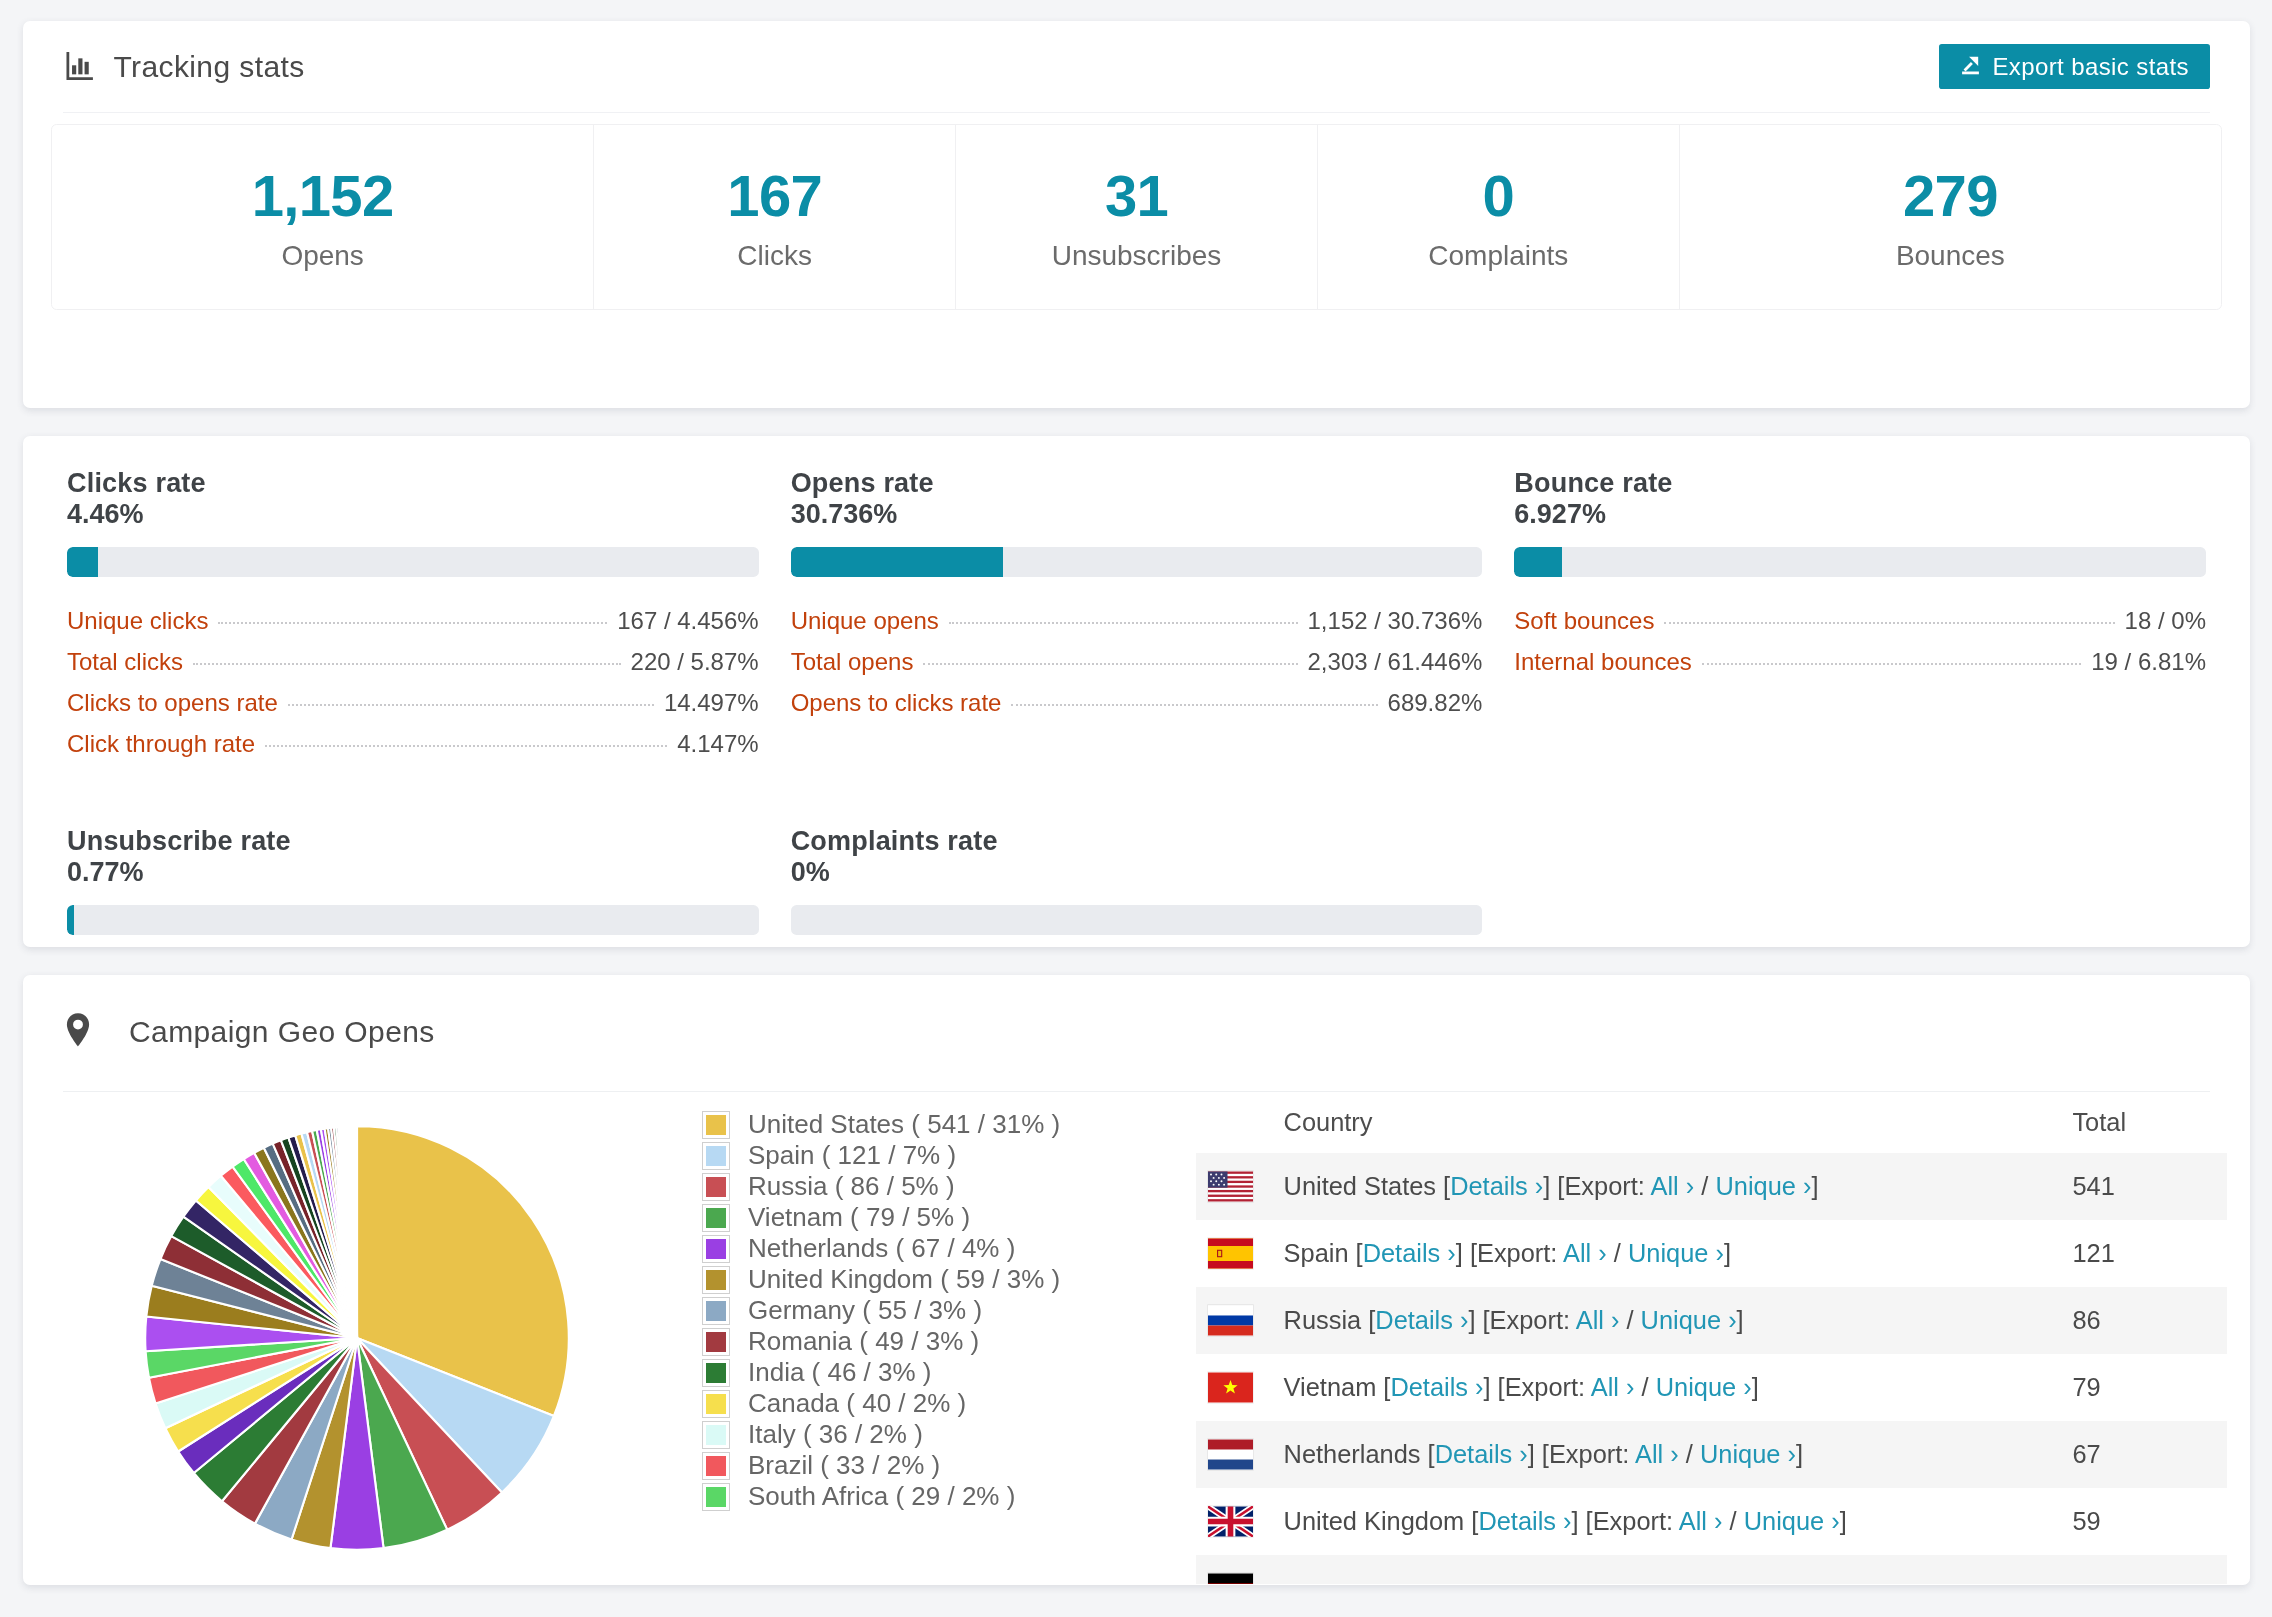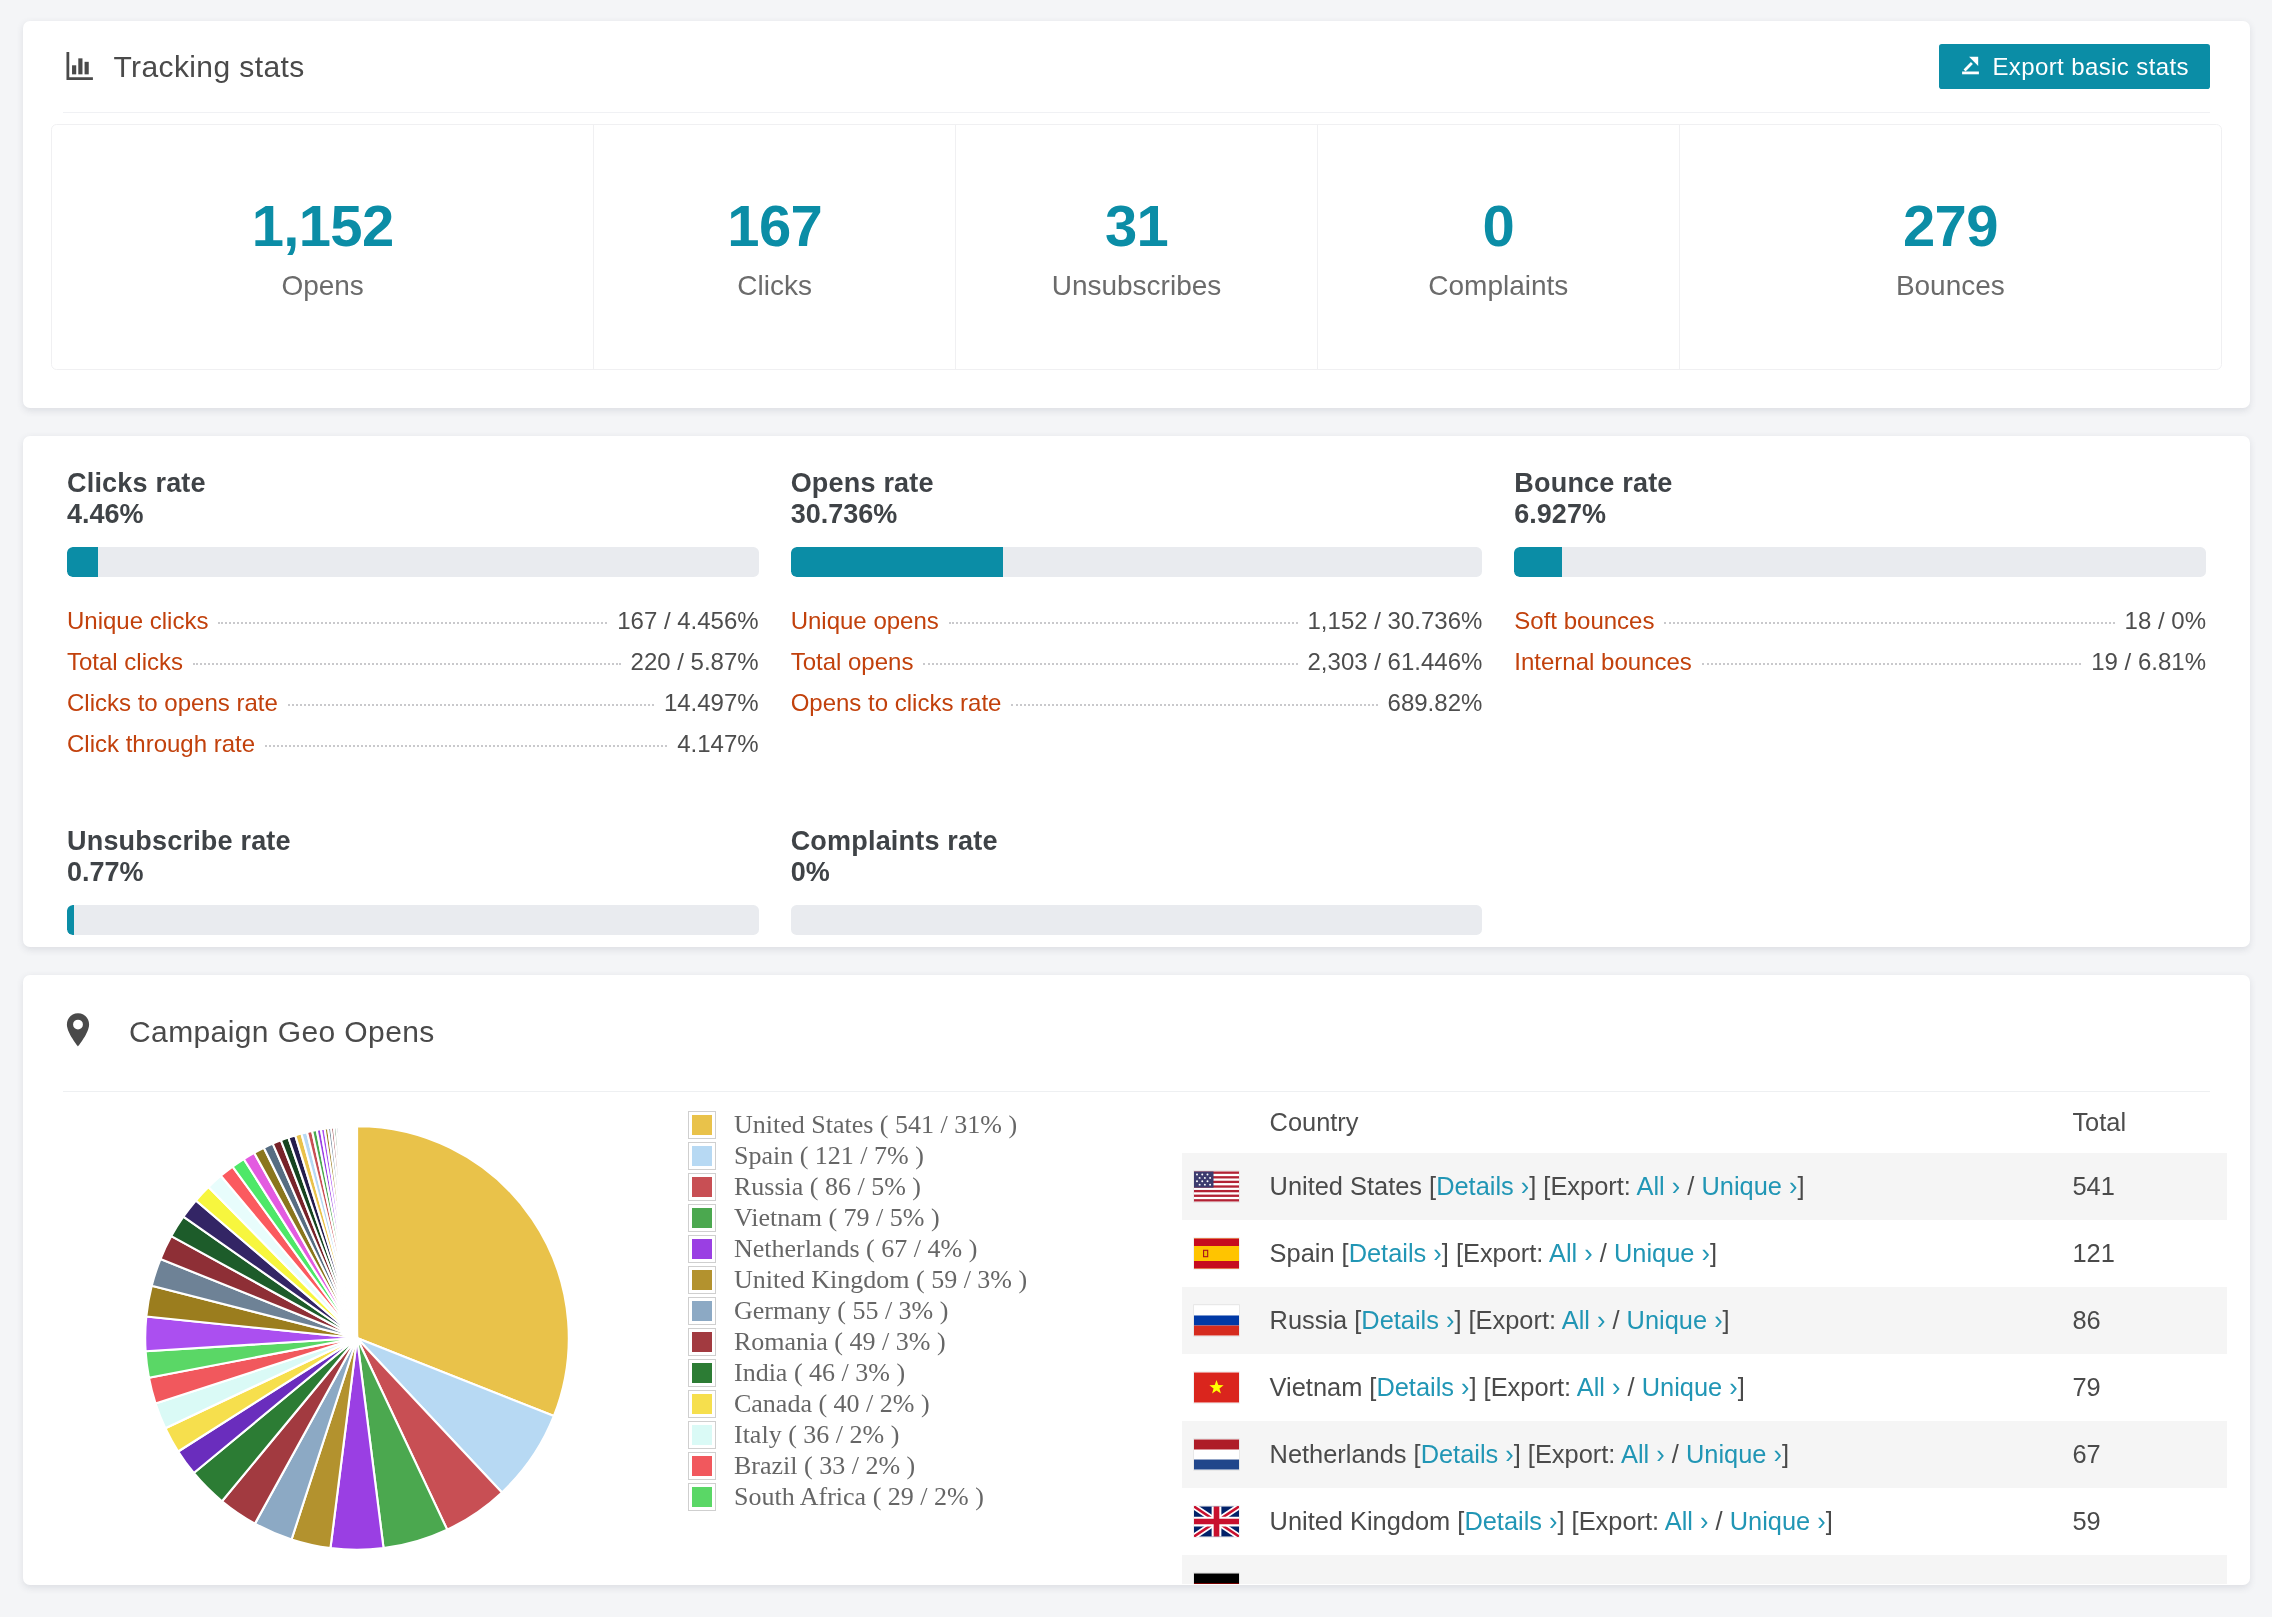--- a/index.html
+++ b/index.html
@@ -28,21 +28,21 @@
   .hd-left { display:flex; align-items:center; gap:18.4px; }
   .hd-title { font-size:30px; color:#4a4a4a; letter-spacing:0.4px; }
   .btn-export {
     display:flex; align-items:center; gap:11.3px;
     background:#0b8da6; color:#fff; border:none; cursor:pointer;
     font-family:inherit; font-size:24px; letter-spacing:0.4px;
     padding:0 21px; height:45px; border-radius:2.8px;
   }
   .summary-row {
     display:flex; margin:11.3px 28px 0;
-    height:246px;
+    height:186px;
     border:1.4px solid #f0f0f2; border-radius:5.6px;
   }
   .sum-box {
     flex:1; display:flex; flex-direction:column; align-items:center; justify-content:center;
   }
   .sum-box:first-child, .sum-box:last-child { flex:1.5; }
   .sum-box + .sum-box { border-left:1.4px solid #f0f0f2; }
   .sum-value { font-size:58px; font-weight:700; color:#0b8da6; letter-spacing:-0.7px; }
   .sum-label { font-size:28px; color:#6b6b6b; margin-top:11.3px; }
   
@@ -58,21 +58,21 @@
   .sr-label { font-size:24px; color:#c2410c; white-space:nowrap; }
   .leader { flex:1; border-bottom:2.1px dotted #c9c9cc; margin:0 10px; transform:translateY(-5px); }
   .sr-value { font-size:24px; color:#4d4d4d; white-space:nowrap; }
   
   .card3 { height:610px; margin-bottom:0; }
   .geo-header { height:71px; margin:21px 40px 24px; display:flex; align-items:center; gap:36px;text-align:center; }
   .geo-title { font-size:30px; color:#4a4a4a; letter-spacing:0.4px; }
   .geo-divider { height:1.4px; background:#eef0f2; margin:0 40px; }
   .geo-content { height:492px; overflow:hidden; margin:0 22.6px; display:flex; align-items:flex-start; }
   .pie-wrap { width:536px; margin-left:78px; padding-top:12.7px; flex:none; }
-  .legend { width:494px; flex:none; padding-top:17px; margin-left:28px;font-family:Liberation Serif, serif; }
+  .legend { width:494px; flex:none; padding-top:17px; margin-left:42px; }
   .lg-item { display:flex; align-items:center; gap:18.4px; height:31px; }
   .lg-chip { width:28px; height:28px; background:#fff; border:1.4px solid #cfcfcf; display:flex; align-items:center; justify-content:center; flex:none; }
   .lg-chip-in { width:20px; height:20px; display:block; }
   .lg-text { font-size:26px; color:#666; white-space:nowrap; }
   .geo-table { flex:1; }
   .t-head { display:flex; align-items:center; height:61px; padding-left:88px; }
   .t-head .th-country { flex:1; font-size:25.4px; color:#4d4d4d; }
   .t-head .th-total { width:155px; font-size:25.4px; color:#4d4d4d; }
   .t-row { display:flex; align-items:center; height:67px; padding-left:12px; }
   .t-row:nth-child(odd) { background:#f5f5f5; }

